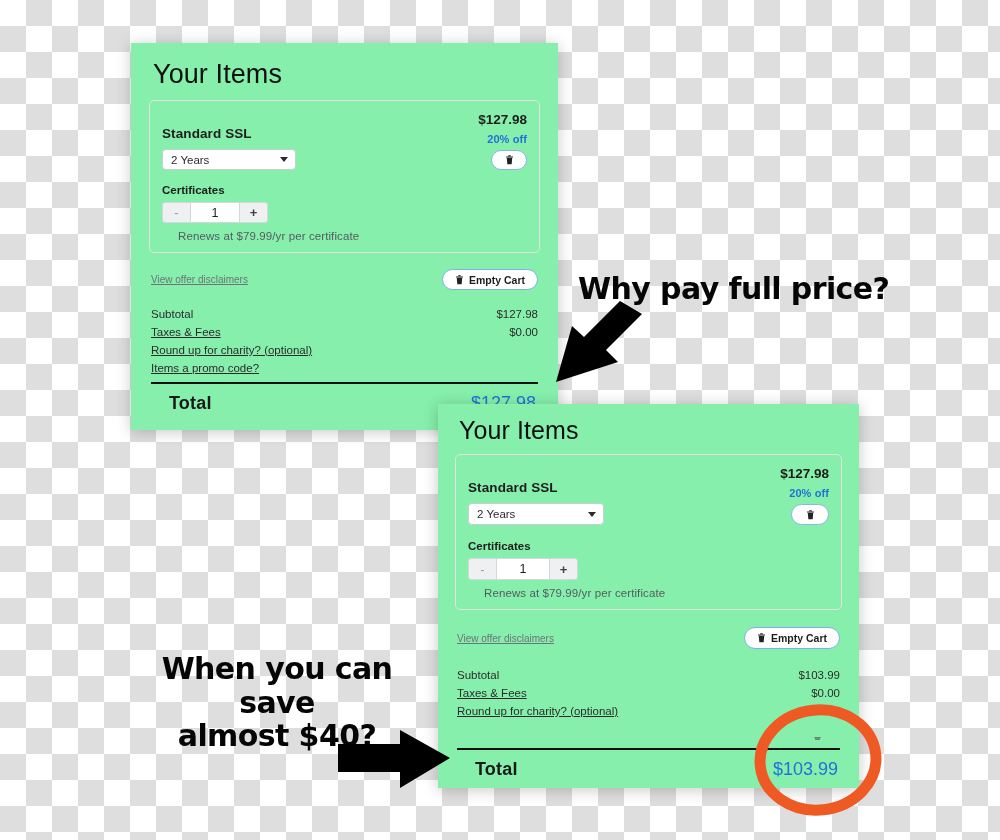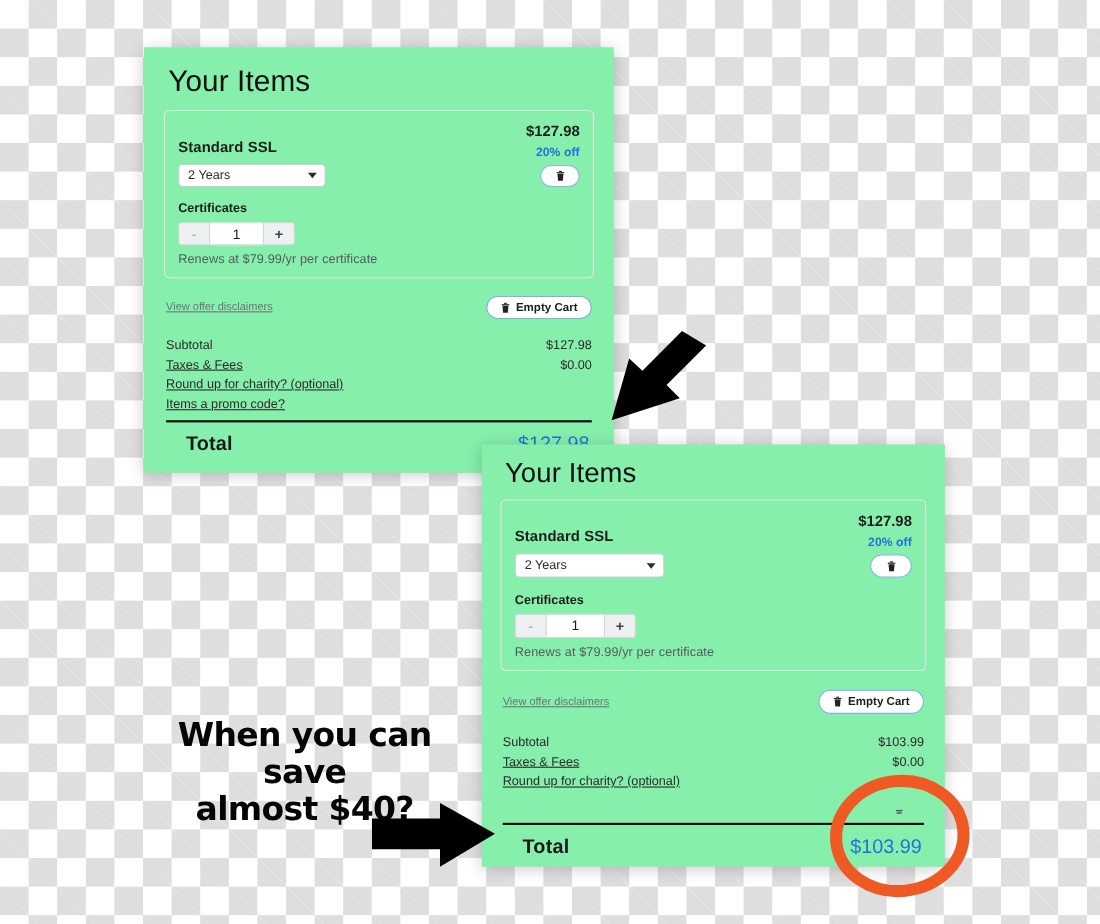--- a/index.html
+++ b/index.html
@@ -181,20 +181,21 @@
     font-size: 12.5px;
     color: #1d1d1d;
     box-sizing: border-box;
   }
 
   .renew-note {
     font-size: 11.5px;
     color: #555b61;
     margin-top: 7px;
     letter-spacing: 0.1px;
+    margin-left: 16px;
   }
 
   
   .disclaimer-row {
     display: flex;
     align-items: center;
     justify-content: space-between;
     margin-top: 16px;
     padding: 0 2px;
   }
@@ -441,20 +442,21 @@
       </div>
       <div class="rule"></div>
       <div class="grand-total">
         <span class="lbl">Total</span>
         <span class="val">$103.99</span>
       </div>
 
     </div>
   </div>
 
+  <div class="annot-text" id="annot-top">Why pay full price?</div>
 
   <svg class="arrow-svg" style="left:540px; top:300px;" width="110" height="90" viewBox="0 0 110 90">
     <path d="M104 8 L68 44 L80 56 L18 76 L34 20 L46 31 L82 -5 Z" transform="translate(-2,6)" fill="#000000"></path>
   </svg>
 
   <div class="annot-text" id="annot-bottom">
     <div>When you can save</div>
     <div>almost $40?</div>
   </div>
 

